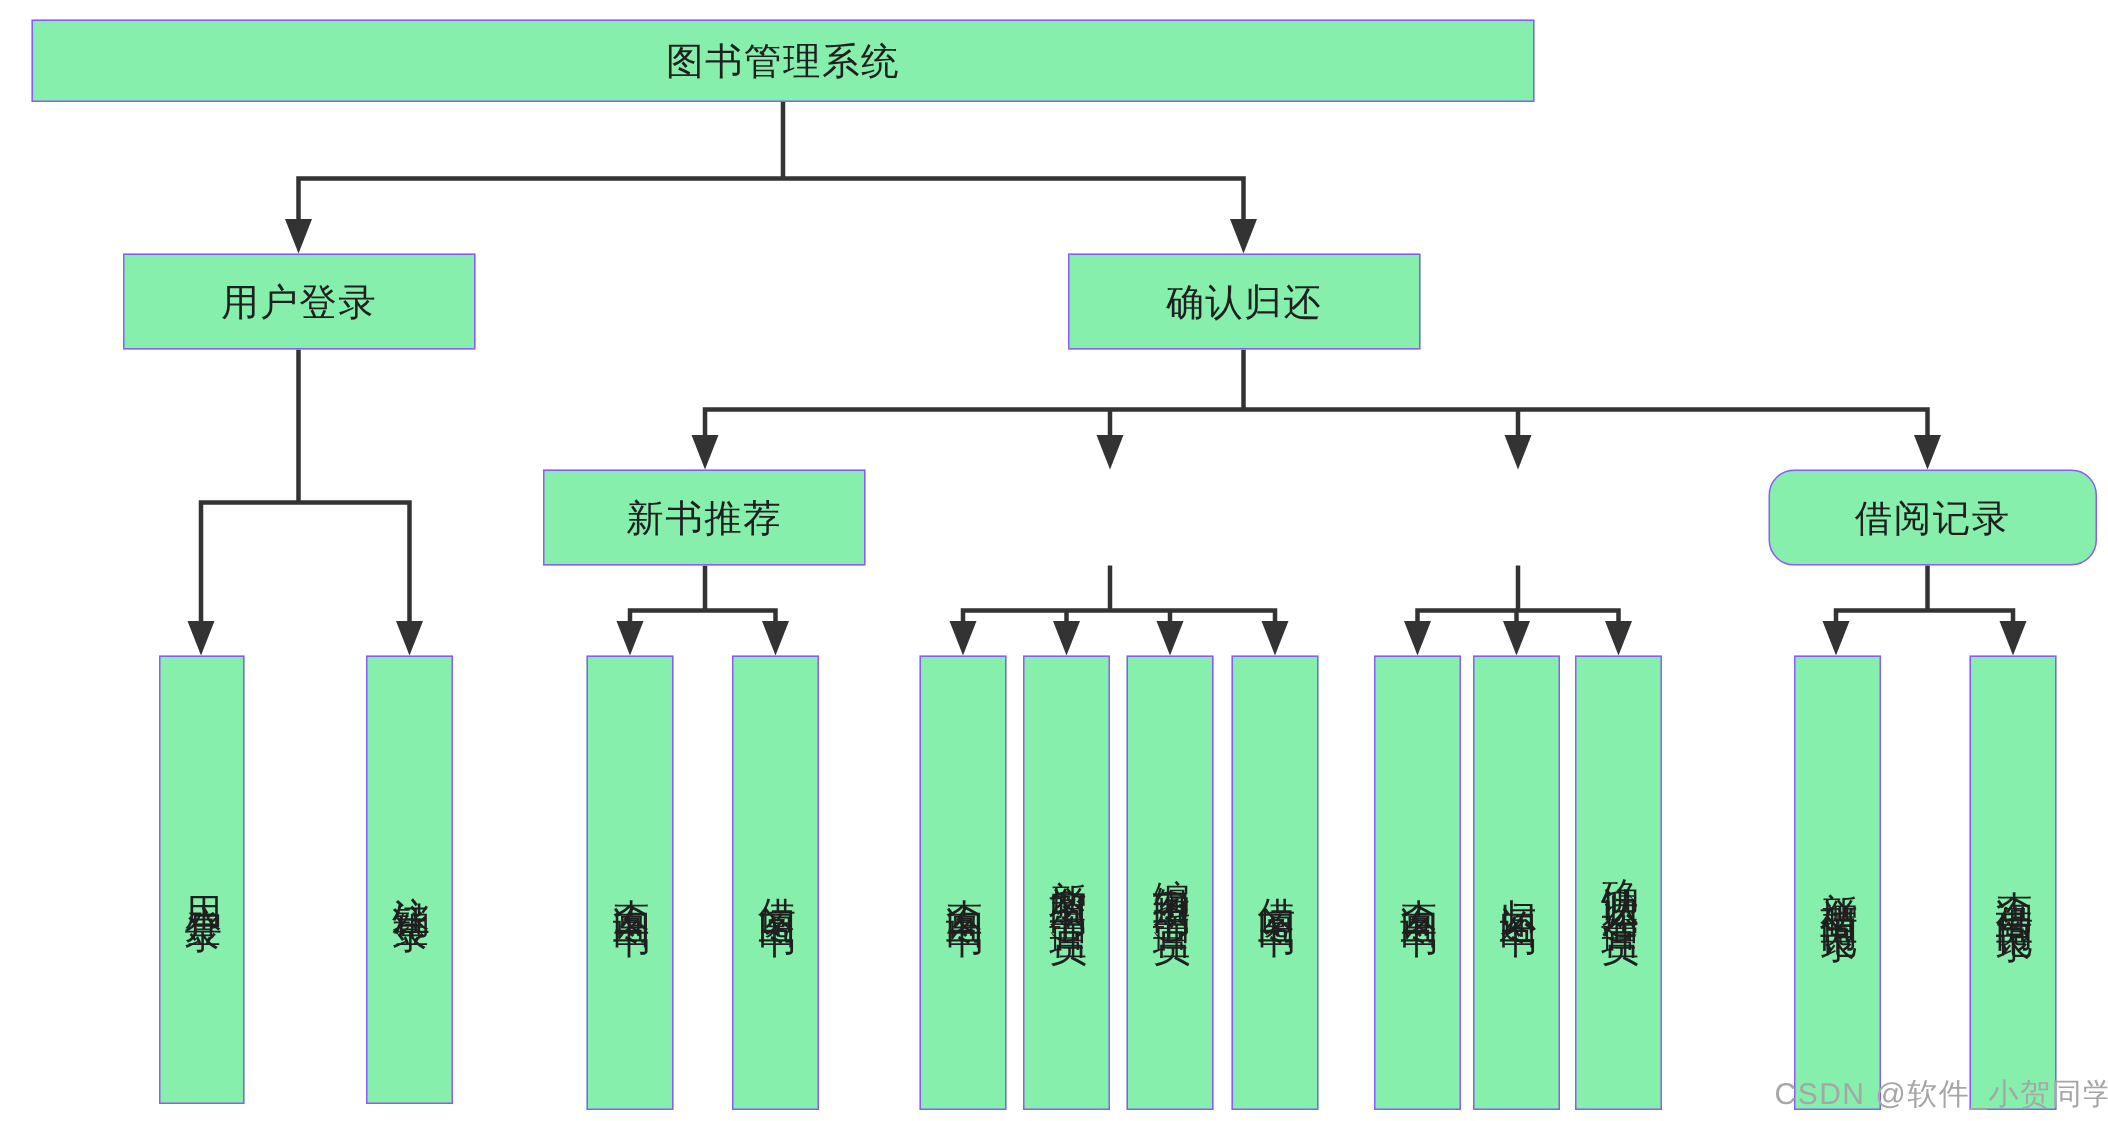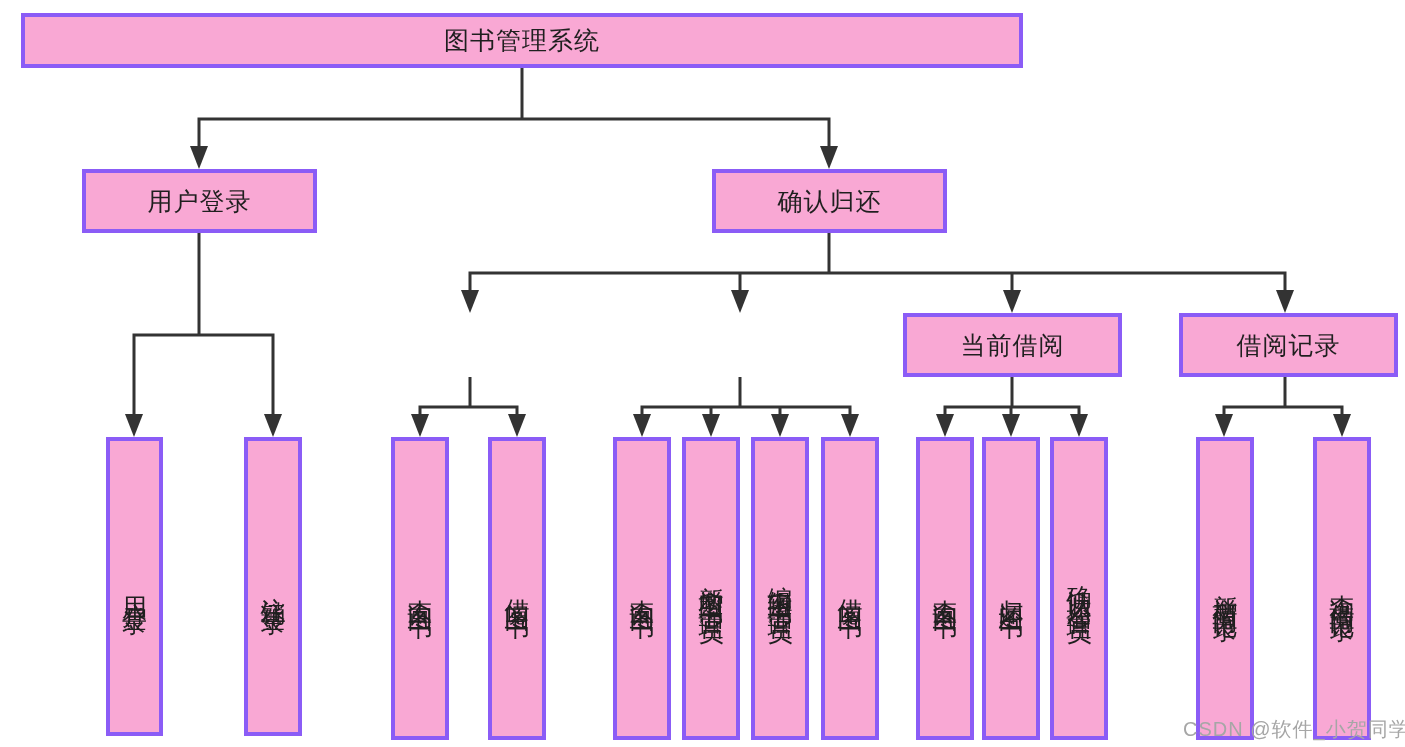--- a/index.html
+++ b/index.html
@@ -12,22 +12,22 @@
     overflow: hidden;
   }
   .connectors {
     position: absolute;
     left: 0; top: 0;
     width: 1405px; height: 747px;
   }
   .node {
     position: absolute;
     box-sizing: border-box;
-    border: 4px solid #8b5cf6;
-    background: #f9a8d4;
+    border: 1px solid #8b5cf6;
+    background: #86efac;
     color: #1f1f1f;
     display: flex;
     align-items: center;
     justify-content: center;
     font-size: 25px;
     letter-spacing: 1px;
     text-align: center;
   }
   .vbox {
     writing-mode: vertical-rl;
@@ -38,21 +38,21 @@
   }
   
   .n-root            { left: 21px;  top: 13px;  width: 1002px; height: 55px; }
   
   .n-user-login      { left: 82px;  top: 169px; width: 235px;  height: 64px; }
   .n-book-mgmt       { left: 712px; top: 169px; width: 235px;  height: 64px; }
   
   .n-new-book        { left: 362px;  top: 313px; width: 215px; height: 64px; }
   .n-book-borrow     { left: 633px;  top: 313px; width: 215px; height: 64px; }
   .n-current-borrow  { left: 903px;  top: 313px; width: 219px; height: 64px; }
-  .n-borrow-record   { left: 1179px; top: 313px; width: 219px; height: 64px; }
+  .n-borrow-record   { left: 1179px; top: 313px; width: 219px; height: 64px; border-radius: 17px; }
   
   .l1  { left: 106px;  top: 437px; width: 57px; height: 299px; }
   .l2  { left: 244px;  top: 437px; width: 58px; height: 299px; }
   .l3  { left: 391px;  top: 437px; width: 58px; height: 303px; }
   .l4  { left: 488px;  top: 437px; width: 58px; height: 303px; }
   .l5  { left: 613px;  top: 437px; width: 58px; height: 303px; }
   .l6  { left: 682px;  top: 437px; width: 58px; height: 303px; }
   .l7  { left: 751px;  top: 437px; width: 58px; height: 303px; }
   .l8  { left: 821px;  top: 437px; width: 58px; height: 303px; }
   .l9  { left: 916px;  top: 437px; width: 58px; height: 303px; }
@@ -129,21 +129,21 @@
       <polygon points="1224,437 1215,414 1233,414"></polygon>
       <polygon points="1342,437 1333,414 1351,414"></polygon>
     </g>
   </svg>
 
   <div class="node n-root">图书管理系统</div>
 
   <div class="node n-user-login">用户登录</div>
   <div class="node n-book-mgmt">确认归还</div>
 
-  <div class="node n-current-borrow">当前借阅</div>
+  <div class="node n-new-book">新书推荐</div>
   <div class="node n-borrow-record">借阅记录</div>
 
   <div class="node vbox l1">用户登录</div>
   <div class="node vbox l2">注销登录</div>
 
   <div class="node vbox l3">查询图书</div>
   <div class="node vbox l4">借阅图书</div>
 
   <div class="node vbox l5">查询图书</div>
   <div class="node vbox l6">新增图书（管理员）</div>

